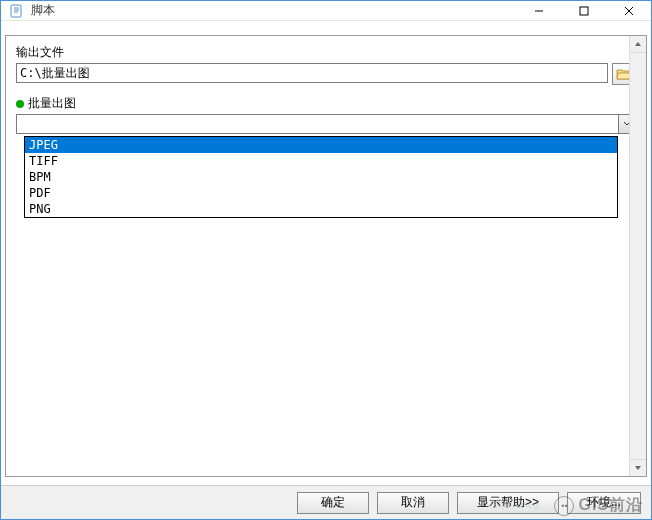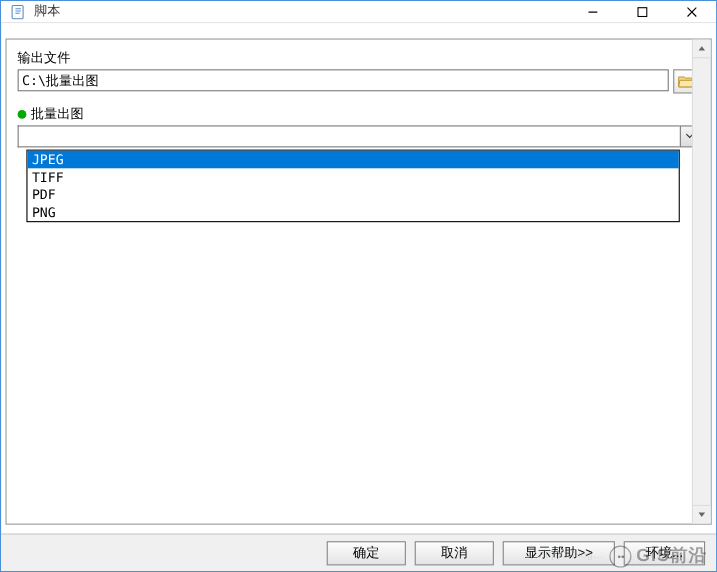--- a/index.html
+++ b/index.html
@@ -90,20 +90,21 @@
     <div class="combo-btn">
       <svg width="8" height="8" viewBox="0 0 8 8">
           <path d="M1 2l3 3 3-3" fill="none" stroke="#333" stroke-width="1"></path>
         </svg>
     </div>
   </div>
 
   <div class="dropdown" id="dropdown-list">
       <div class="opt selected">JPEG</div>
       <div class="opt">TIFF</div>
+      <div class="opt">BPM</div>
       <div class="opt">PDF</div>
       <div class="opt">PNG</div>
     </div>
 
   <div class="scrollbar">
     <div class="scroll-arrow up">
       <svg width="8" height="8" viewBox="0 0 8 8">
           <path d="M4 2L1 6h6z" fill="#666"></path>
         </svg>
     </div>

